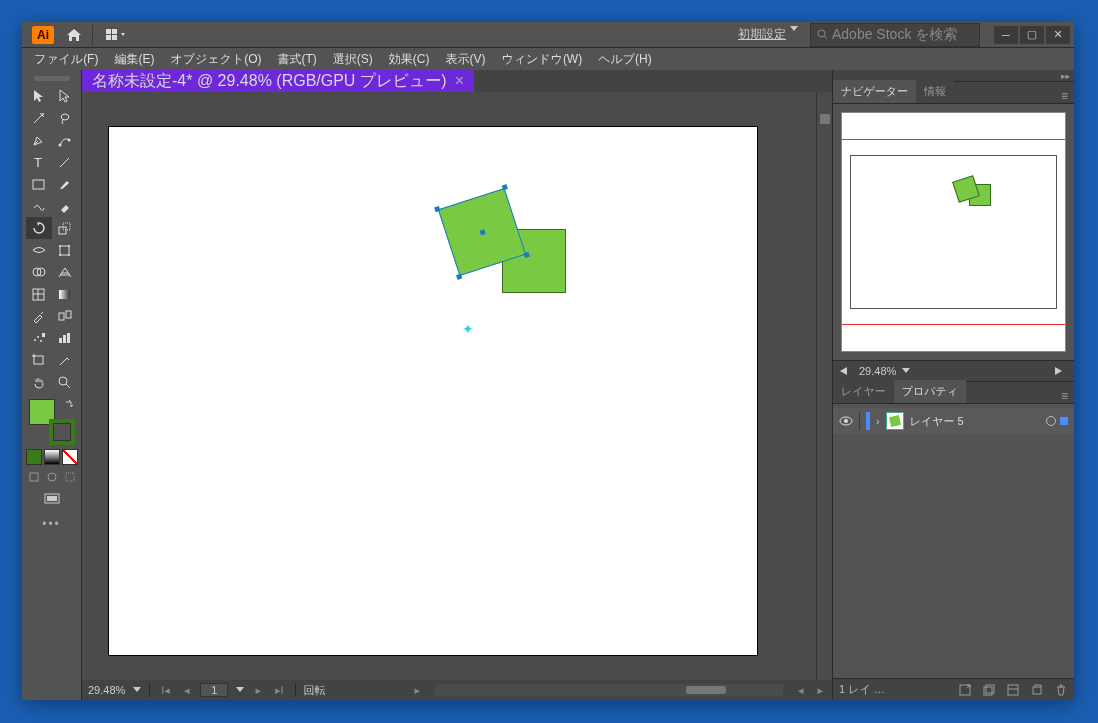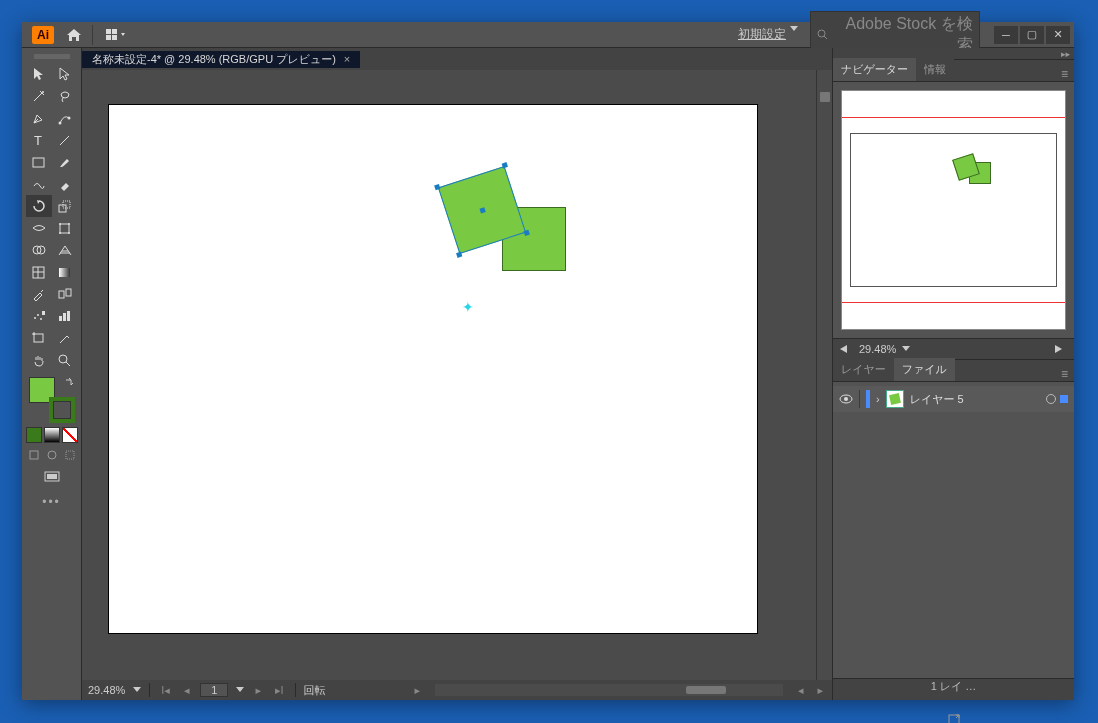--- a/index.html
+++ b/index.html
@@ -33,21 +33,21 @@
 #swatch-area { margin-top: 6px; position: relative; width: 46px; height: 46px; }
 #fill-swatch { position: absolute; top: 0; left: 0; width: 26px; height: 26px; background: #7ac943; border: 1px solid #333; }
 #stroke-swatch { position: absolute; bottom: 0; right: 0; width: 26px; height: 26px; background: #535353; border: 4px solid #3b7a1a; box-shadow: inset 0 0 0 1px #333; }
 .mini-row { display:flex; gap:2px; margin-top:4px;}
 .mini-sw { width:16px; height:16px; border:1px solid #333;}
 #more-dots{margin-top:8px;color:#aaa;letter-spacing:2px;}
 
 
 #docarea { flex: 1; display: flex; flex-direction: column; background: #4b4b4b; min-width:0;}
 #doctab { height: 22px; background: #434343; display: flex; align-items: center; }
-#doctab .tab { background: #0f172a; padding: 1px 10px; color: #d8d8d8; font-size: 11px; display:flex; align-items:center; gap:8px;}
+#doctab .tab { background: #6d28d9; padding: 1px 10px; color: #d8d8d8; font-size: 16px; display:flex; align-items:center; gap:8px;}
 #canvas-wrap { flex: 1; position: relative; background: #4b4b4b; display: flex; }
 #canvas-scroll { flex: 1; position: relative; overflow: hidden; }
 #artboard { position: absolute; top: 34px; left: 26px; width: 650px; height: 530px; background: #fff; border: 1px solid #000; }
 #sq-back { position:absolute; width:64px; height:64px; background:#7ac943; border:1px solid #3a6b20; }
 #sq-front-wrap { position:absolute; }
 #sq-front { width:70px; height:70px; background:#7ac943; border:1px solid #1a7cc4; }
 .handle { position:absolute; width:5px; height:5px; background:#1a7cc4;}
 #rot-anchor{position:absolute;color:#2ad6e6;font-size:14px;}
 #vscroll{width:16px;background:#4b4b4b;border-left:1px solid #333;position:relative;}
 #vscroll .thumb{position:absolute;top:22px;left:3px;width:10px;height:10px;background:#777;border-radius:1px;}
@@ -81,21 +81,21 @@
 
 #layer-list{flex:1;background:#535353;padding-top:4px;}
 .layer-row{height:26px;display:flex;align-items:center;background:#595959;padding:0 6px;gap:6px;color:#ddd;font-size:11px;}
 .eye{width:14px;height:14px;display:flex;align-items:center;justify-content:center;}
 .layer-thumb{width:18px;height:18px;background:#fff;border:1px solid #4a8;display:flex;align-items:center;justify-content:center;}
 .layer-thumb div{width:10px;height:10px;background:#7ac943;transform:rotate(-12deg);}
 .target{margin-left:auto;display:flex;gap:4px;align-items:center;}
 .ring{width:10px;height:10px;border:1px solid #bbb;border-radius:50%;}
 .sel-mark{width:8px;height:8px;background:#4a8cff;}
 
-#layer-foot{height:22px;background:#434343;display:flex;align-items:center;padding:0 6px;gap:10px;color:#bbb;font-size:11px;border-top:1px solid #2a2a2a;flex-direction:column;}
+#layer-foot{height:22px;background:#434343;display:flex;align-items:center;padding:0 6px;gap:10px;color:#bbb;font-size:11px;border-top:1px solid #2a2a2a;}
 #layer-foot .spacer{flex:1;}
 .foot-icon{width:14px;height:14px;display:flex;align-items:center;justify-content:center;color:#999;}
 
 svg{display:block;}
 </style>
 </head>
 <body>
 
 <div id="app">
 
@@ -121,30 +121,41 @@
         <span>初期設定</span>
         <svg width="8" height="6">
             <path d="M0 0 L8 0 L4 5 Z" fill="#ccc"></path>
           </svg>
       </div>
       <div id="search">
         <svg width="11" height="11">
             <circle cx="4.5" cy="4.5" r="3.5" fill="none" stroke="#888"></circle>
             <line x1="7" y1="7" x2="10" y2="10" stroke="#888"></line>
           </svg>
-        <span style="color:#888;font-size:16px;text-align:right;">Adobe Stock を検索</span>
+        <span style="color:#888;font-size:14px;">Adobe Stock を検索</span>
       </div>
       <div id="winctl">
         <div>─</div>
         <div>▢</div>
         <div>✕</div>
       </div>
     </div>
   </div>
 
+  <div id="menubar">
+    <span>ファイル(F)</span>
+    <span>編集(E)</span>
+    <span>オブジェクト(O)</span>
+    <span>書式(T)</span>
+    <span>選択(S)</span>
+    <span>効果(C)</span>
+    <span>表示(V)</span>
+    <span>ウィンドウ(W)</span>
+    <span>ヘルプ(H)</span>
+  </div>
 
   <div id="main">
 
     <div id="tools">
       <div id="tool-grip"></div>
       <div class="tool-row">
         <div class="tool">
             <svg width="12" height="14">
               <path d="M1 1 L1 12 L4 9 L6 13 L8 12 L6 8 L10 8 Z" fill="#ddd"></path>
             </svg>
@@ -457,21 +468,21 @@
             <path d="M0 0 L8 0 L4 5 Z" fill="#ccc"></path>
           </svg>
         <div class="spacer"></div>
         <svg width="14" height="10">
             <path d="M1 1 L8 5 L1 9 Z" fill="#ccc"></path>
           </svg>
       </div>
 
       <div class="panel-tabs">
         <div class="ptab">レイヤー</div>
-        <div class="ptab active">ファイル</div>
+        <div class="ptab active">プロパティ</div>
         <div class="menu">≡</div>
       </div>
       <div id="layer-list">
         <div class="layer-row">
           <div class="eye">
               <svg width="14" height="10">
                 <ellipse cx="7" cy="5" rx="6" ry="4" fill="none" stroke="#ddd"></ellipse>
                 <circle cx="7" cy="5" r="2" fill="#ddd"></circle>
               </svg>
             </div>

